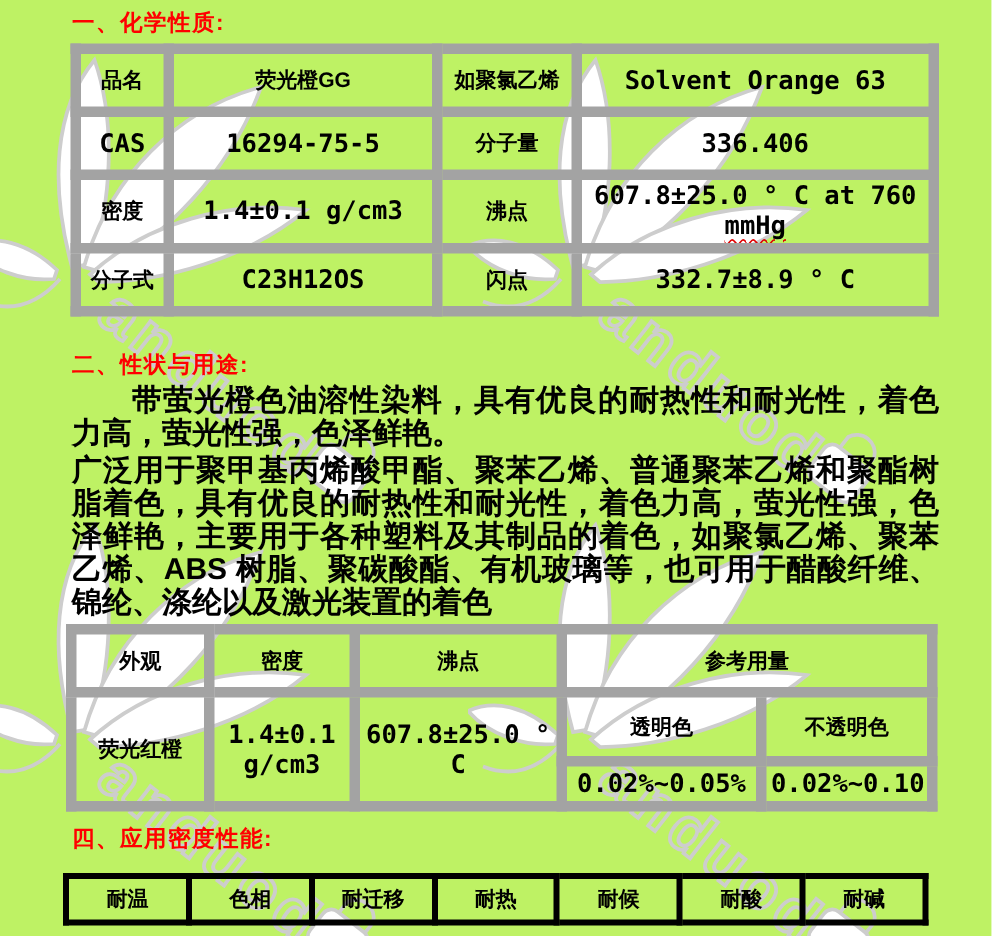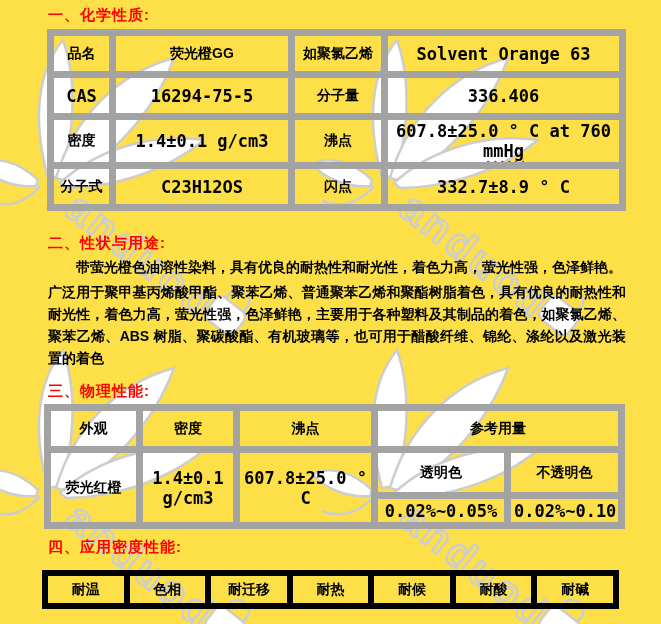--- a/index.html
+++ b/index.html
@@ -1,20 +1,20 @@
 <!DOCTYPE html>
 <html><head>
 <meta charset="utf-8">
 <style>
   html,body{margin:0;padding:0;background:#ffffff;}
   .page{
     position:relative;
     width:661px;height:624px;
     overflow:hidden;
-    background:#fde047;
+    background:#bef264;
     font-family:"Liberation Sans",sans-serif;
     color:#000;
   }
   .content{position:relative;z-index:1;}
   
   .wm{position:absolute;z-index:0;pointer-events:none;}
   .wm svg{display:block;}
   
   .sec{
     color:#ff0000;
@@ -24,21 +24,21 @@
     margin:0 0 0 48px;
   }
   .sec1{padding-top:6px;}
   .sec2{margin-top:23px;}
   .sec3{margin-top:13px;}
   .sec4{margin-top:9px;}
   
   .para{
     margin:3px 20px 0 48px;
     width:578px;
-    font-size:14px;
+    font-size:20px;
     font-weight:bold;
     line-height:22px;
     text-align:justify;
   }
   .para.indent{text-indent:2em;}
   
   table{border-collapse:collapse;table-layout:fixed;background:transparent;}
   td{
     border:7px solid #a3a3a3;
     font-size:14px;
@@ -50,21 +50,21 @@
   }
   .mono{font-family:"DejaVu Sans Mono",monospace;font-size:17px;}
   .t1{margin:4px 0 0 47px;width:572px;}
   .t1 td{height:33px;}
   .t3{margin:3px 0 0 44px;width:574px;border-radius:15px;}
   .t3 .r1 td{height:33px;}
   .t3 .r2 td{height:37px;}
   .t3 .r3 td{height:21px;}
   
   .t4{margin:13px 0 0 42px;width:577px;border:2px solid #000;}
-  .t4 td{border:6px solid #000000;}
+  .t4 td{border:4px solid #000000;}
   .t4 .r1 td{height:25px;}
   .t4 .r2 td{height:32px;}
   
   .wavy{
     text-decoration:underline;
     text-decoration-style:wavy;
     text-decoration-color:#e00000;
     text-decoration-thickness:1px;
     text-underline-offset:3px;
   }
@@ -149,21 +149,20 @@
         <td>闪点</td>
         <td class="mono">332.7±8.9 ° C</td>
       </tr>
     </tbody>
       </table>
 
     <h2 class="sec sec2">二、性状与用途:</h2>
     <p class="para indent">带萤光橙色油溶性染料，具有优良的耐热性和耐光性，着色力高，萤光性强，色泽鲜艳。</p>
     <p class="para">广泛用于聚甲基丙烯酸甲酯、聚苯乙烯、普通聚苯乙烯和聚酯树脂着色，具有优良的耐热性和耐光性，着色力高，萤光性强，色泽鲜艳，主要用于各种塑料及其制品的着色，如聚氯乙烯、聚苯乙烯、ABS 树脂、聚碳酸酯、有机玻璃等，也可用于醋酸纤维、锦纶、涤纶以及激光装置的着色</p>
 
-    <h2 class="sec sec3">三、物理性能:</h2>
 
     <table class="t3">
       <colgroup>
           <col style="width:92px">
           <col style="width:97px">
           <col style="width:138px">
           <col style="width:133px">
           <col style="width:114px">
         </colgroup>
       <tbody>

